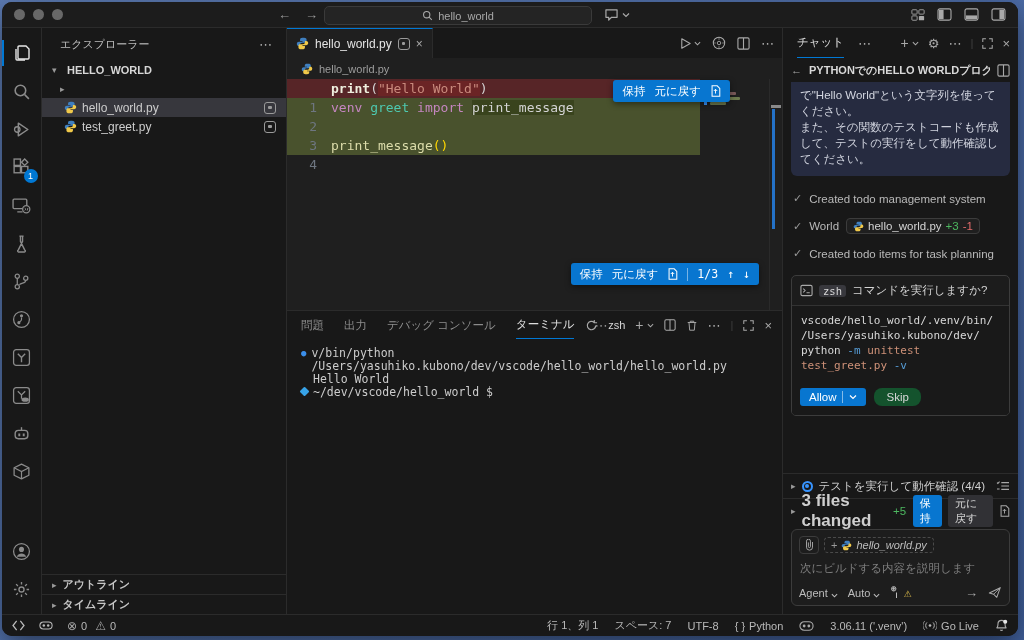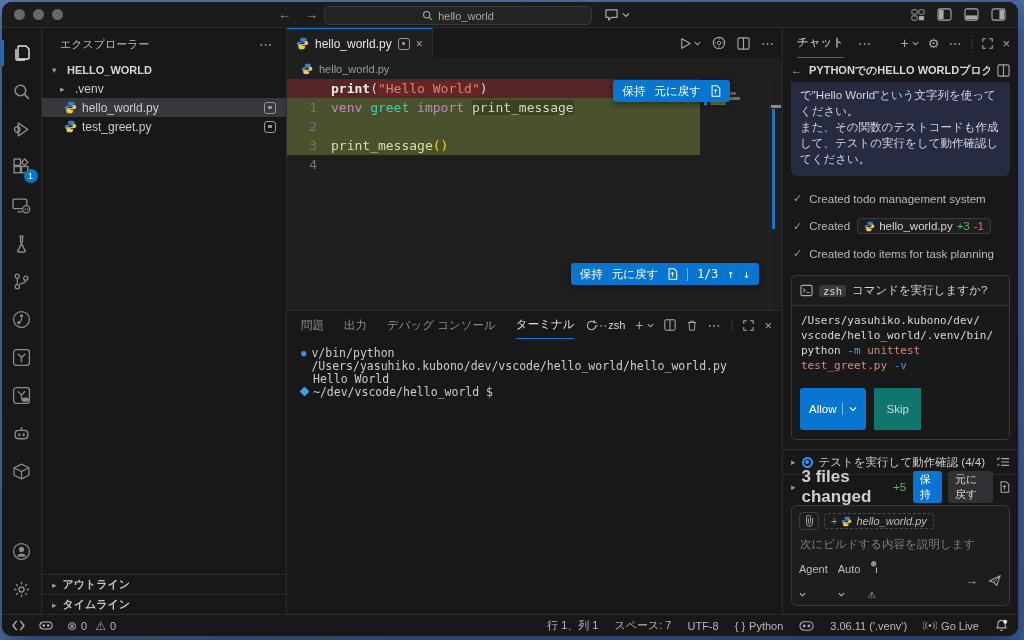--- a/index.html
+++ b/index.html
@@ -104,37 +104,37 @@
   .chip { display:inline-flex; align-items:center; gap:4px; border:1px solid #3c3c3c; border-radius:4px; padding:1px 6px; background:#1f1f1f; color:#d4d4d4; }
   .add { color:#4db860; } .del { color:#e06a6a; }
   .cmdbox { margin:2px 8px 0; border:1px solid #3c3c3c; border-radius:5px; overflow:hidden; background:#1c1c1c; }
   .cmd-head { display:flex; align-items:center; gap:6px; padding:7px 8px; border-bottom:1px solid #333; color:#d6d6d6; }
   .shell-badge { background:#38383d; border-radius:3px; padding:0 4px; font-size:10.5px; color:#d8d8d8; }
   .cmd-code { padding:7px 9px; font-size:11px; line-height:15px; color:#d8d8d8; background:#191919; }
   .c-blue { color:#569cd6; } .c-orange { color:#ce9178; }
   .cmd-btns { display:flex; gap:8px; padding:8px 8px 9px; background:#191919; }
   .btn-blue { background:#0876d0; color:#fff; border-radius:3px; display:inline-flex; align-items:center; gap:6px; padding:3px 9px; font-size:11.5px; }
   .btn-blue .vsep { width:1px; height:12px; background:rgba(255,255,255,.5); }
-  .btn-dark { background:#0f766e; color:#d8d8d8; border-radius:0; padding:15px 12px; font-size:11.5px; }
+  .btn-dark { background:#14532d; color:#d8d8d8; border-radius:8px; padding:3px 12px; font-size:11.5px; }
   .chat-fill { flex:1; }
   .row-strip { border-top:1px solid #2b2b2b; height:25px; display:flex; align-items:center; gap:6px; padding:0 8px; color:#cfcfcf; }
   .row-strip .twisty { color:#9a9a9a; font-size:9px; }
   .rec { width:11px; height:11px; border:2px solid #3794ff; border-radius:50%; position:relative; flex:none; }
   .rec::after { content:""; position:absolute; inset:1.5px; background:#3794ff; border-radius:50%; }
   .grow { flex:1; }
   .mini-blue { background:#0876d0; color:#fff; border-radius:3px; padding:1px 7px; font-size:11px; }
   .mini-dark { background:#313135; color:#d8d8d8; border-radius:3px; padding:1px 7px; font-size:11px; }
   .clip5 { max-width:16px; overflow:hidden; white-space:nowrap; display:inline-block; }
   .inputbox { margin:6px 8px 8px; border:1px solid #3c3c3c; border-radius:6px; background:#1d1d1d; padding:6px 7px 5px; }
   .attach-row { display:flex; align-items:center; gap:5px; margin-bottom:7px; }
   .sq-btn { width:20px; height:18px; border:1px solid #3c3c3c; border-radius:4px; display:flex; align-items:center; justify-content:center; color:#a9a9a9; }
   .dash-chip { display:inline-flex; align-items:center; gap:4px; border:1px dashed #4a4a4a; border-radius:4px; padding:1px 6px; color:#bdbdbd; font-style:italic; font-size:11px; }
   .placeholder { color:#7e7e7e; margin:2px 1px 9px; font-size:11.5px; }
   .input-ctl { display:flex; align-items:center; gap:10px; color:#bdbdbd; font-size:11px; }
-  .ctl-item { display:flex; align-items:flex-start; gap:16px;flex-direction:column; }
+  .ctl-item { display:flex; align-items:flex-end; gap:3px; }
   .warn-mini { color:#e2c04c; font-size:9px; margin-left:-3px; }
 
   
   .statusbar { height:22px; background:#181818; border-top:1px solid #2b2b2b; display:flex; align-items:center; padding:0 10px; font-size:11px; color:#b9b9b9; flex:none; }
   .sb-item { display:flex; align-items:center; gap:4px; margin-right:14px; }
   .sb-right { margin-left:auto; display:flex; align-items:center; }
   .sb-right .sb-item { margin-right:0; margin-left:16px; }
 </style>
 </head>
 <body>
@@ -308,21 +308,20 @@
       <div class="sb-header">
         <span>エクスプローラー</span>
         <span class="icon" style="font-size:13px">⋯</span>
       </div>
       <div class="tree-row root">
         <span class="twisty">▾</span>
         <span class="name">HELLO_WORLD</span>
       </div>
       <div class="tree-row file-row" style="padding-left:18px">
         <span class="twisty">▸</span>
-        <span class="name">.venv</span>
       </div>
       <div class="tree-row file-row sel">
         <span class="icon">
           <svg width="13" height="13" viewBox="0 0 16 16">
               <path d="M8 1C6 1 5 1.9 5 3.2V5h3v.8H3.6C2.1 5.8 1 6.9 1 8.5S2.1 11 3.6 11H5V9.4C5 8 6.1 7 7.5 7H11c1.2 0 2-.8 2-2V3.2C13 1.9 11.8 1 10 1z" fill="#3f7fbf"></path>
               <path d="M8 15c2 0 3-.9 3-2.2V11H8v-.8h4.4c1.5 0 2.6-1.1 2.6-2.7S13.9 5 12.4 5H11v1.6C11 8 9.9 9 8.5 9H5c-1.2 0-2 .8-2 2v1.8C3 14.1 4.2 15 6 15z" fill="#f0c94a"></path>
             </svg>
         </span>
         <span class="name">hello_world.py</span>
         <span class="mod-ind"></span>
@@ -552,21 +551,21 @@
       <div class="bubble">で"Hello World"という文字列を使ってください。
 また、その関数のテストコードも作成して、テストの実行をして動作確認してください。</div>
 
       <div class="steps">
         <div class="step">
           <span class="chk">✓</span>
           <span>Created todo management system</span>
         </div>
         <div class="step">
           <span class="chk">✓</span>
-          <span>Created</span>
+          <span>World</span>
           <span class="chip">
             <span class="icon">
               <svg width="11" height="11" viewBox="0 0 16 16">
                   <path d="M8 1C6 1 5 1.9 5 3.2V5h3v.8H3.6C2.1 5.8 1 6.9 1 8.5S2.1 11 3.6 11H5V9.4C5 8 6.1 7 7.5 7H11c1.2 0 2-.8 2-2V3.2C13 1.9 11.8 1 10 1z" fill="#3f7fbf"></path>
                   <path d="M8 15c2 0 3-.9 3-2.2V11H8v-.8h4.4c1.5 0 2.6-1.1 2.6-2.7S13.9 5 12.4 5H11v1.6C11 8 9.9 9 8.5 9H5c-1.2 0-2 .8-2 2v1.8C3 14.1 4.2 15 6 15z" fill="#f0c94a"></path>
                 </svg>
             </span>
             <span>hello_world.py</span>
             <span class="add">+3</span>
             <span class="del">-1</span>
@@ -583,22 +582,22 @@
           <span class="icon">
             <svg width="13" height="13" viewBox="0 0 14 14">
                 <rect x="1" y="1.5" width="12" height="11" rx="1.5" fill="none" stroke="currentColor" stroke-width="1.2"></rect>
                 <path d="M3.5 5l2 2-2 2M7 9.5h3.5" fill="none" stroke="currentColor" stroke-width="1.1"></path>
               </svg>
           </span>
           <span class="shell-badge mono">zsh</span>
           <span>コマンドを実行しますか?</span>
         </div>
         <div class="cmd-code mono">
+          <div><span>vscode/hello_world/.venv/bin/</span></div>
           <div><span>/Users/yasuhiko.kubono/dev/</span></div>
-          <div><span>vscode/hello_world/.venv/bin/</span></div>
           <div><span>python </span><span class="c-blue">-m</span><span class="c-orange"> unittest</span></div>
           <div><span class="c-orange">test_greet.py </span><span class="c-blue">-v</span></div>
         </div>
         <div class="cmd-btns">
           <span class="btn-blue">
             <span>Allow</span>
             <span class="vsep"></span>
             <svg width="8" height="8" viewBox="0 0 8 8">
                 <path d="M1 2.5l3 3 3-3" fill="none" stroke="#fff" stroke-width="1.2"></path>
               </svg>

